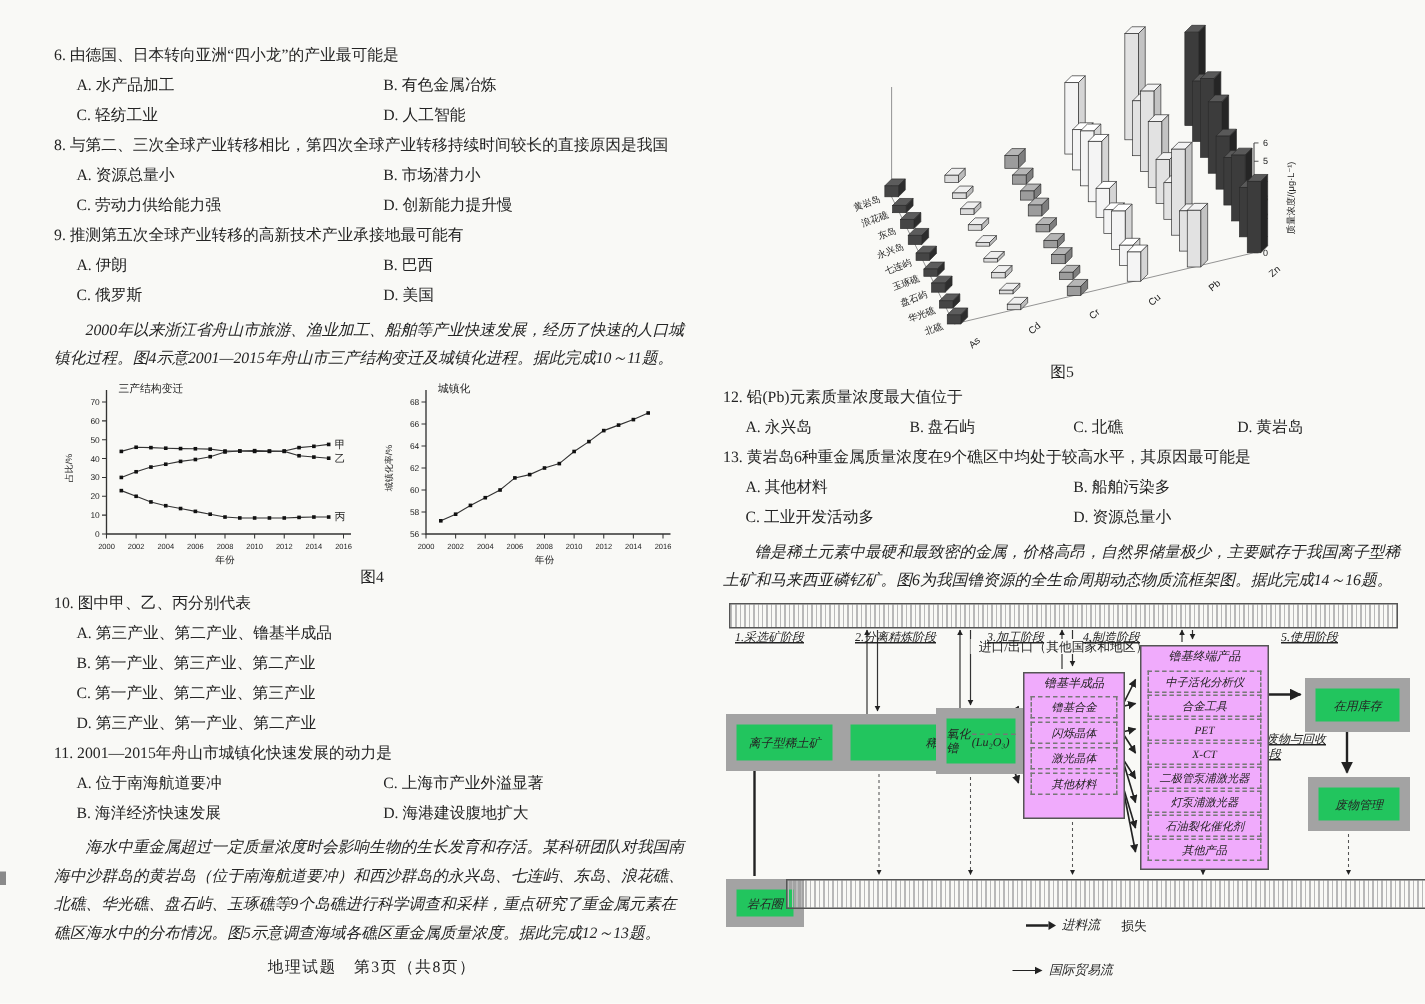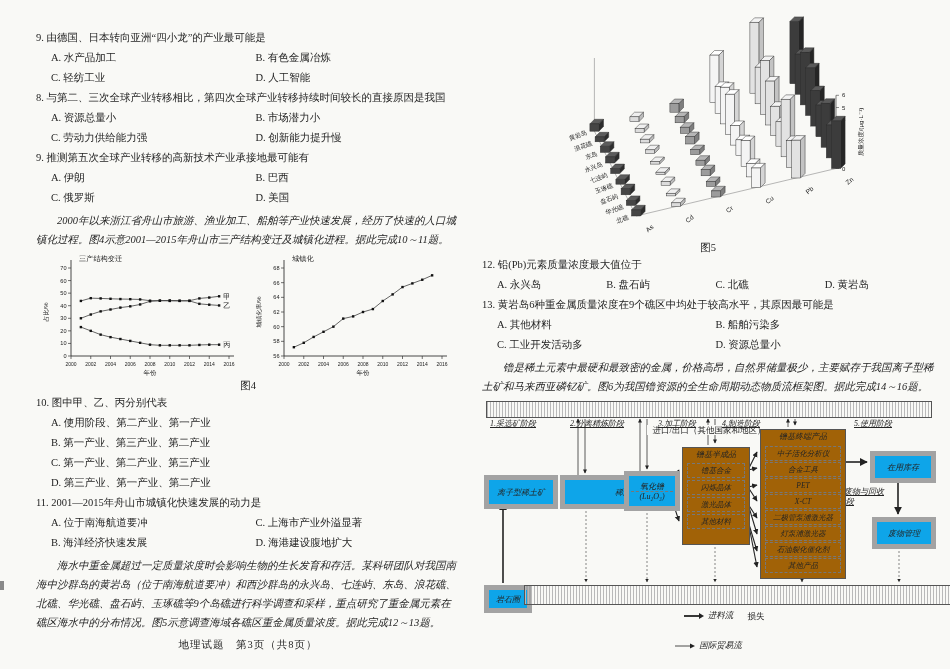--- a/index.html
+++ b/index.html
@@ -21,41 +21,41 @@
   .footer{font-size:10.5px;text-align:center;letter-spacing:1px;margin-top:6px;}
   .charts-row{display:flex;justify-content:center;gap:8px;margin-top:2px;}
   svg text{font-family:"Liberation Sans","DejaVu Sans",sans-serif;fill:#222;}
   
   .fd{position:relative;width:452px;height:208px;margin:2px auto 0 auto;font-family:"Liberation Serif","DejaVu Serif",serif;}
   .fd .hbar{position:absolute;border:1px solid #555;
       background:repeating-linear-gradient(90deg,#b9b9b9 0,#b9b9b9 1px,transparent 1px,transparent 3px);
       display:flex;align-items:center;justify-content:center;}
   .fd .hbar .lbl{background:#f9f9f6;padding:0 6px;font-size:8.5px;line-height:10px;margin-top:41px;}
   .fd .stage{position:absolute;font-size:8px;font-style:italic;text-decoration:underline;line-height:10px;white-space:nowrap;}
-  .fd .box{position:absolute;border:5px solid #a3a3a3;background:#0ea5e9;display:flex;align-items:center;justify-content:center;
-           font-size:8px;font-style:italic;text-align:center;line-height:9px;}
-  .fd .group{position:absolute;border:1px solid #555;background:#a16207;font-size:8px;font-style:italic;text-align:center;}
+  .fd .box{position:absolute;border:7px solid #a3a3a3;background:#22c55e;display:flex;align-items:center;justify-content:center;
+           font-size:8px;font-style:italic;text-align:left;line-height:9px;}
+  .fd .group{position:absolute;border:1px solid #555;background:#f0abfc;font-size:8px;font-style:italic;text-align:center;}
   .fd .group .gtitle{font-size:8px;line-height:13px;}
   .fd .sub{position:absolute;left:4px;right:4px;border:1px dashed #777;font-size:7.5px;line-height:12px;height:13px;
            display:flex;align-items:center;justify-content:center;white-space:nowrap;overflow:hidden;}
   .fd svg{position:absolute;left:0;top:0;}
   .legend{display:flex;justify-content:center;gap:18px;align-items:center;margin-top:3px;font-size:8.5px;font-style:italic;flex-direction:column;}
   .legend .li{display:flex;align-items:center;gap:3px;}
   .scan-mark{position:absolute;left:0;top:581px;width:4px;height:9px;background:#8a8a8a;}
 </style>
 </head>
 <body>
 
 <div class="sheet">
   <div class="scan-mark"></div>
 
   <div class="col col-left">
 
     <div class="q">
-      <div class="stem">9. 由德国、日本转向亚洲“四小龙”的产业最可能是</div>
+      <div class="stem">6. 由德国、日本转向亚洲“四小龙”的产业最可能是</div>
       <div class="opts two">
         <span>A. 水产品加工</span>
         <span>B. 有色金属冶炼</span>
         <span>C. 轻纺工业</span>
         <span>D. 人工智能</span>
       </div>
     </div>
 
     <div class="q">
       <div class="stem">8. 与第二、三次全球产业转移相比，第四次全球产业转移持续时间较长的直接原因是我国</div>
@@ -226,21 +226,21 @@
             <rect x="169.05" y="26.533333333333292" width="2.4" height="2.4" fill="#111"></rect>
             <rect x="178.925" y="22.133333333333344" width="2.4" height="2.4" fill="#111"></rect>
           </svg>
       </div>
       <div class="figcap">图4</div>
     </div>
 
     <div class="q">
       <div class="stem">10. 图中甲、乙、丙分别代表</div>
       <div class="opts one">
-        <span>A. 使用阶段、第二产业、第一产业</span>
+        <span>A. 第三产业、第二产业、镥基半成品</span>
         <span>B. 第一产业、第三产业、第二产业</span>
         <span>C. 第一产业、第二产业、第三产业</span>
         <span>D. 第三产业、第一产业、第二产业</span>
       </div>
     </div>
 
     <div class="q">
       <div class="stem">11. 2001—2015年舟山市城镇化快速发展的动力是</div>
       <div class="opts two">
         <span>A. 位于南海航道要冲</span>
@@ -534,21 +534,21 @@
       </div>
       <div class="stage" style="left:8px;top:20px;">1.采选矿阶段</div>
       <div class="stage" style="left:88px;top:20px;">2.分离精炼阶段</div>
       <div class="stage" style="left:176px;top:20px;">3.加工阶段</div>
       <div class="stage" style="left:240px;top:20px;">4.制造阶段</div>
       <div class="stage" style="left:372px;top:20px;">5.使用阶段</div>
       <div class="stage" style="left:356px;top:88px;width:48px;white-space:normal;">6.废物与回收阶段</div>
 
       <div class="box" style="left:2px;top:76px;width:64px;height:24px;">离子型稀土矿</div>
       <div class="box" style="left:78px;top:76px;width:52px;height:24px;padding-left:40px;">稀土精矿</div>
-      <div class="box" style="left:142px;top:72px;width:46px;height:30px;flex-direction:column;">
+      <div class="box" style="left:142px;top:72px;width:46px;height:30px;flex-direction:row;">
         <span>氧化镥</span>
         <span style="border-top:1px dashed #777;display:block;width:90%;">(Lu₂O₃)</span>
       </div>
 
       <div class="group" style="left:200px;top:48px;width:66px;height:96px;">
         <div class="gtitle">镥基半成品</div>
         <div class="sub" style="top:15px;">镥基合金</div>
         <div class="sub" style="top:32px;">闪烁晶体</div>
         <div class="sub" style="top:49px;">激光晶体</div>
         <div class="sub" style="top:66px;">其他材料</div>

